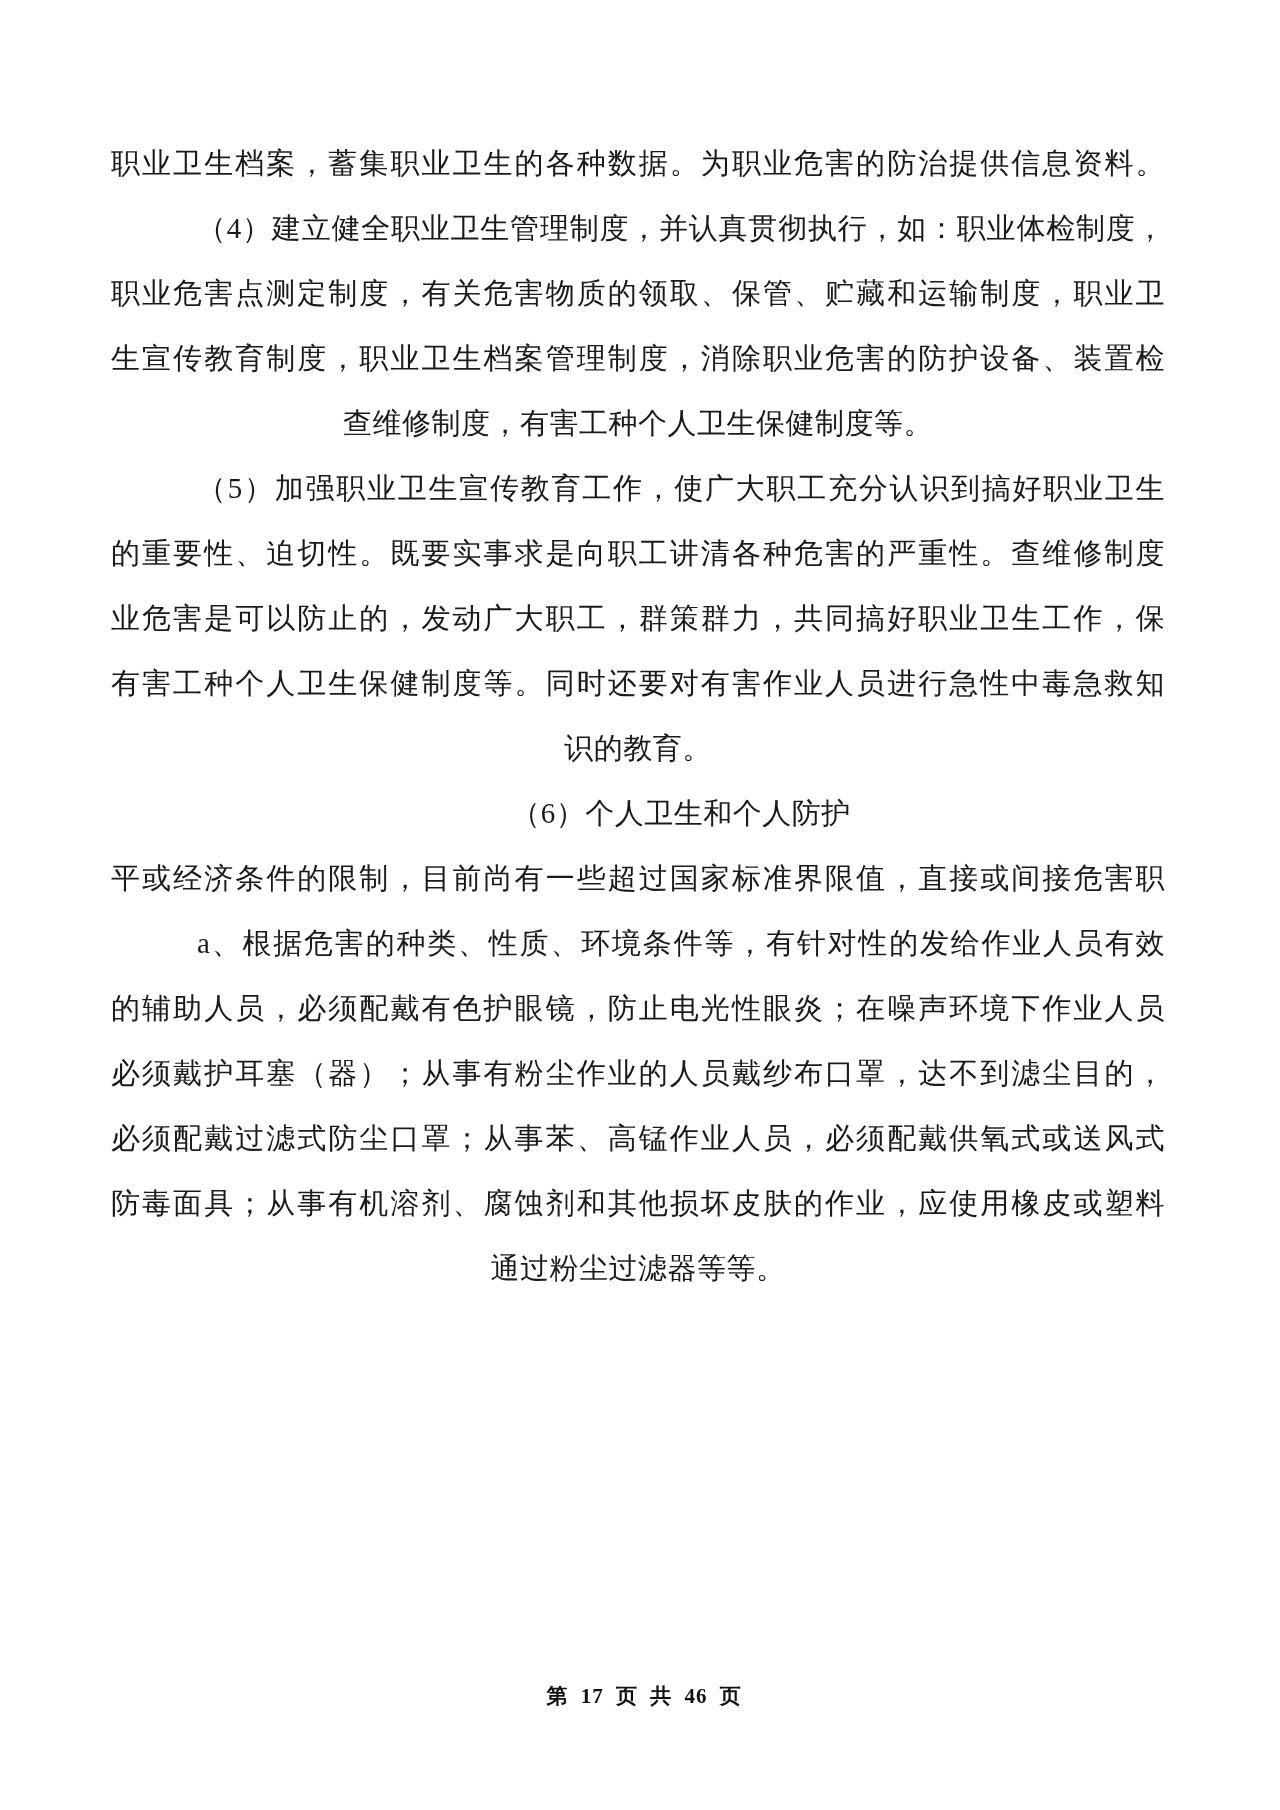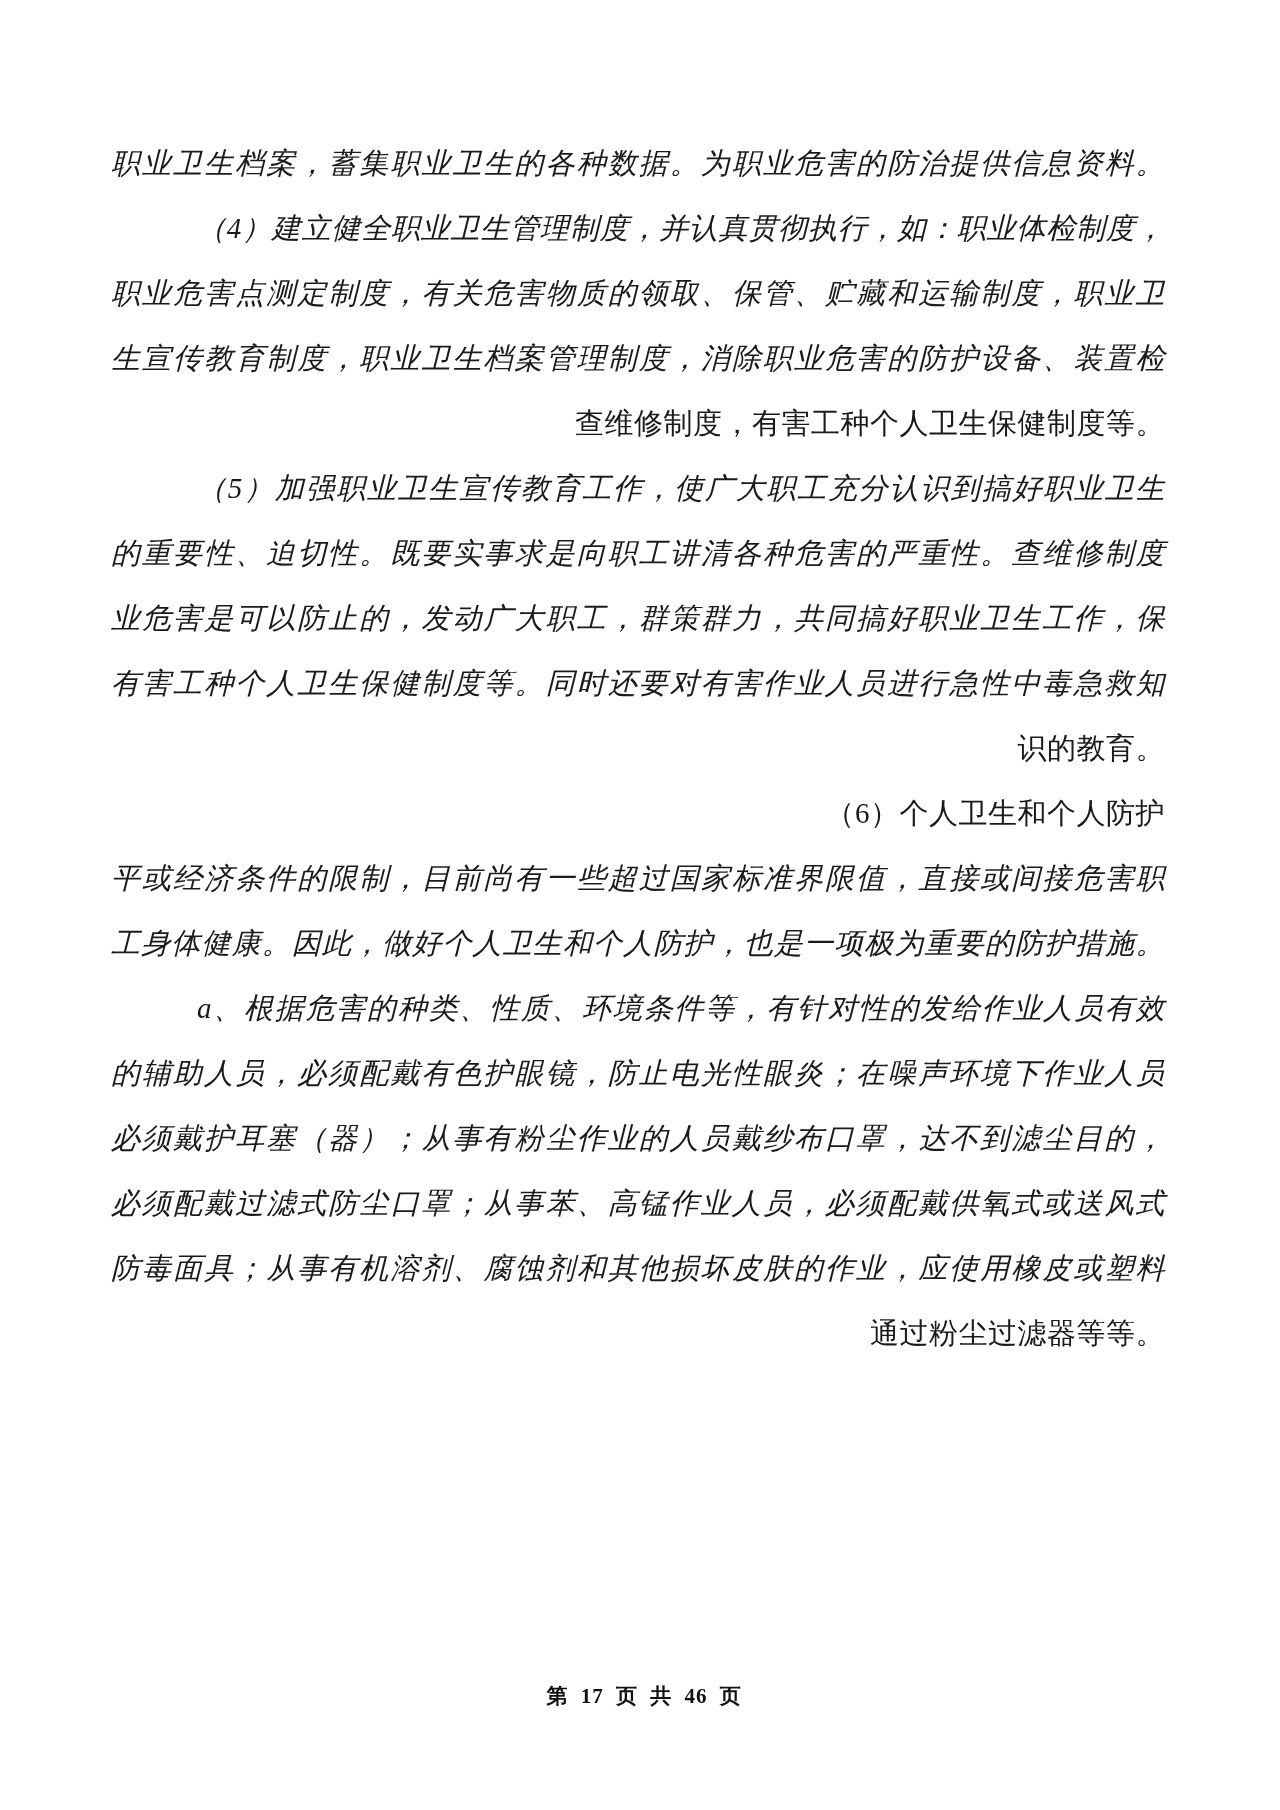--- a/index.html
+++ b/index.html
@@ -19,29 +19,28 @@
     position: absolute;
     left: 111px;
     top: 131px;
     width: 1054px;
   }
   .line {
     height: 65px;
     line-height: 65px;
     font-size: 29px;
     color: #1a1a1a;
-    text-align: right;
+    text-align: center;
     white-space: nowrap;
     letter-spacing: 0.5px;
   }
   .line.justify {
     white-space: normal;
     text-align: justify;
     text-align-last: justify;
-    font-style: italic;
   }
   .line.indent {
     padding-left: 86px;
   }
   .footer {
     position: absolute;
     left: 0;
     right: 0;
     top: 1680px;
     height: 32px;
@@ -65,21 +64,20 @@
       <div class="line justify">职业危害点测定制度，有关危害物质的领取、保管、贮藏和运输制度，职业卫</div>
       <div class="line justify">生宣传教育制度，职业卫生档案管理制度，消除职业危害的防护设备、装置检</div>
       <div class="line">查维修制度，有害工种个人卫生保健制度等。</div>
       <div class="line justify indent">（5）加强职业卫生宣传教育工作，使广大职工充分认识到搞好职业卫生</div>
       <div class="line justify">的重要性、迫切性。既要实事求是向职工讲清各种危害的严重性。查维修制度</div>
       <div class="line justify">业危害是可以防止的，发动广大职工，群策群力，共同搞好职业卫生工作，保</div>
       <div class="line justify">有害工种个人卫生保健制度等。同时还要对有害作业人员进行急性中毒急救知</div>
       <div class="line">识的教育。</div>
       <div class="line indent">（6）个人卫生和个人防护</div>
       <div class="line justify">平或经济条件的限制，目前尚有一些超过国家标准界限值，直接或间接危害职</div>
-      <div class="line justify">工身体健康。因此，做好个人卫生和个人防护，也是一项极为重要的防护措施。</div>
       <div class="line justify indent">a、根据危害的种类、性质、环境条件等，有针对性的发给作业人员有效</div>
       <div class="line justify">的辅助人员，必须配戴有色护眼镜，防止电光性眼炎；在噪声环境下作业人员</div>
       <div class="line justify">必须戴护耳塞（器）；从事有粉尘作业的人员戴纱布口罩，达不到滤尘目的，</div>
       <div class="line justify">必须配戴过滤式防尘口罩；从事苯、高锰作业人员，必须配戴供氧式或送风式</div>
       <div class="line justify">防毒面具；从事有机溶剂、腐蚀剂和其他损坏皮肤的作业，应使用橡皮或塑料</div>
       <div class="line">通过粉尘过滤器等等。</div>
     </div>
   <div class="footer">
     <span>第 17 页 共 46 页</span>
   </div>

